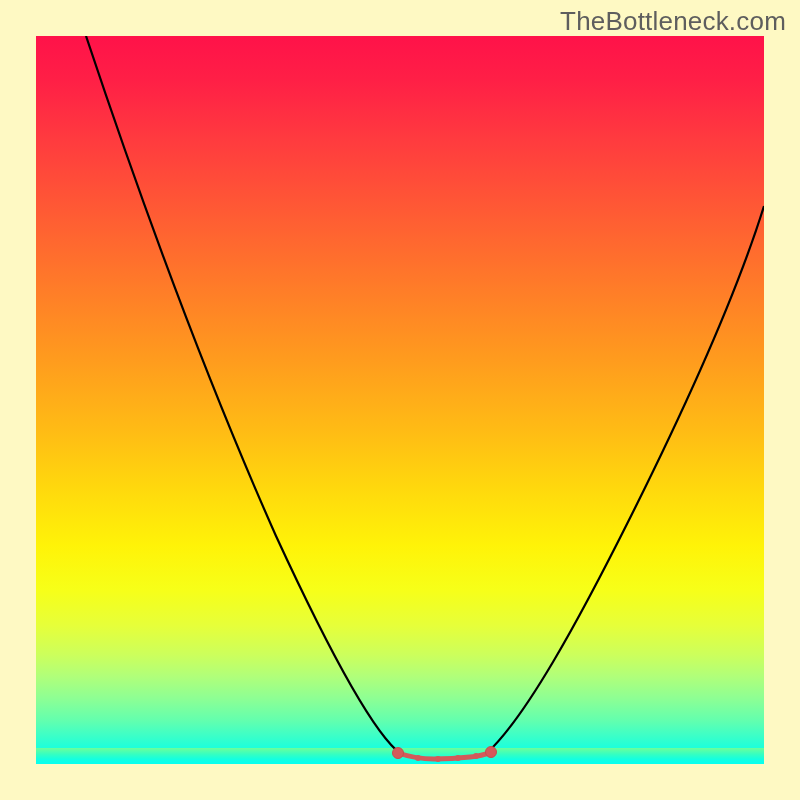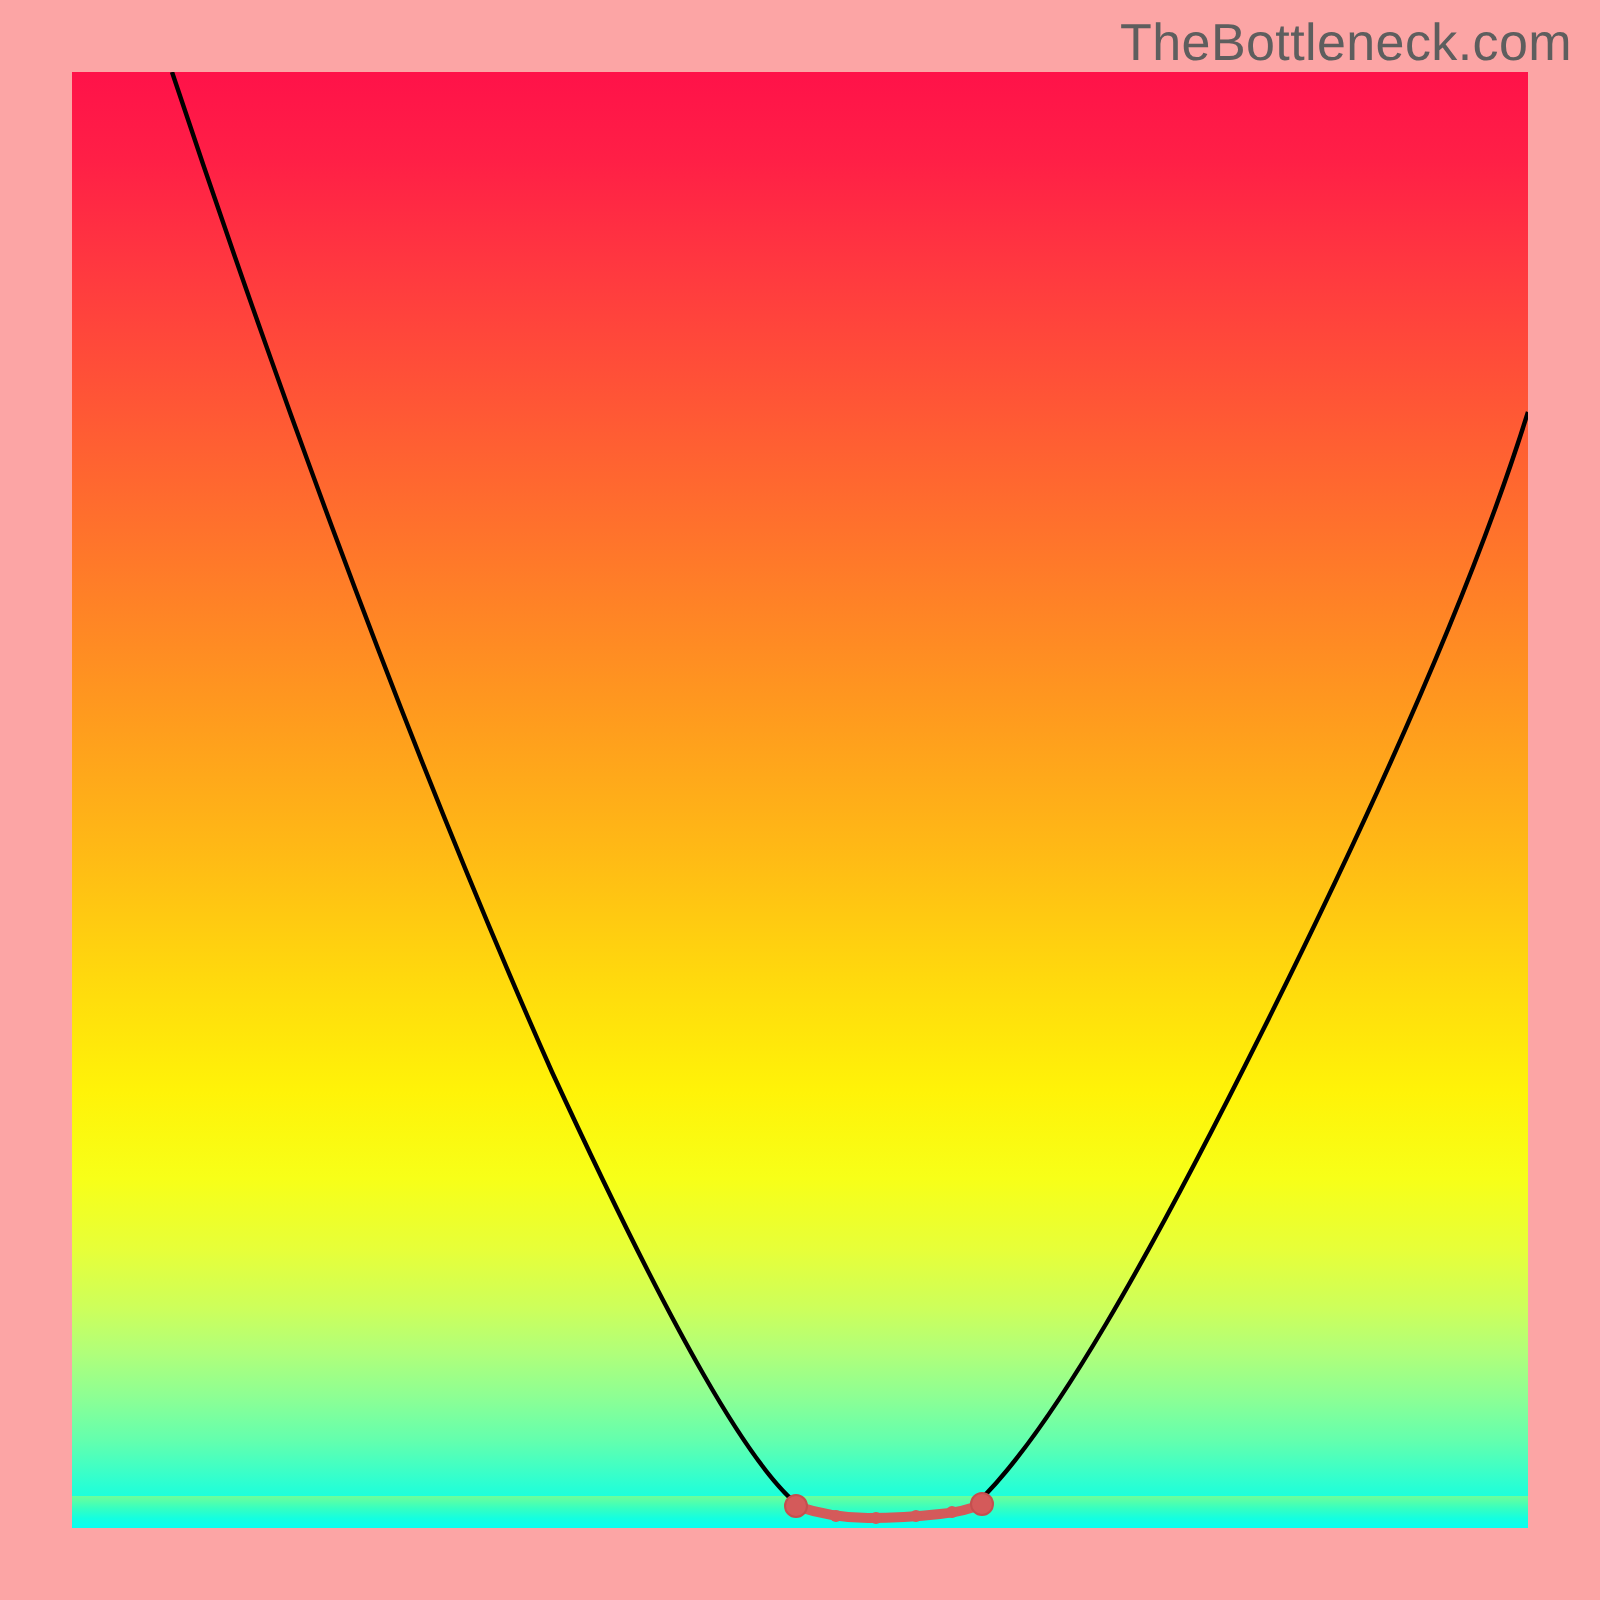--- a/index.html
+++ b/index.html
@@ -8,21 +8,21 @@
     width: 800px;
     height: 800px;
     background: #000;
     overflow: hidden;
     font-family: Arial, Helvetica, sans-serif;
   }
   .frame {
     position: relative;
     width: 800px;
     height: 800px;
-    background: #fca5a5;
+    background: #fef9c3;
   }
   .watermark {
     position: absolute;
     top: 6px;
     right: 14px;
     color: #5e5e5e;
     font-size: 26px;
     letter-spacing: 0.2px;
     font-weight: 400;
     z-index: 10;

